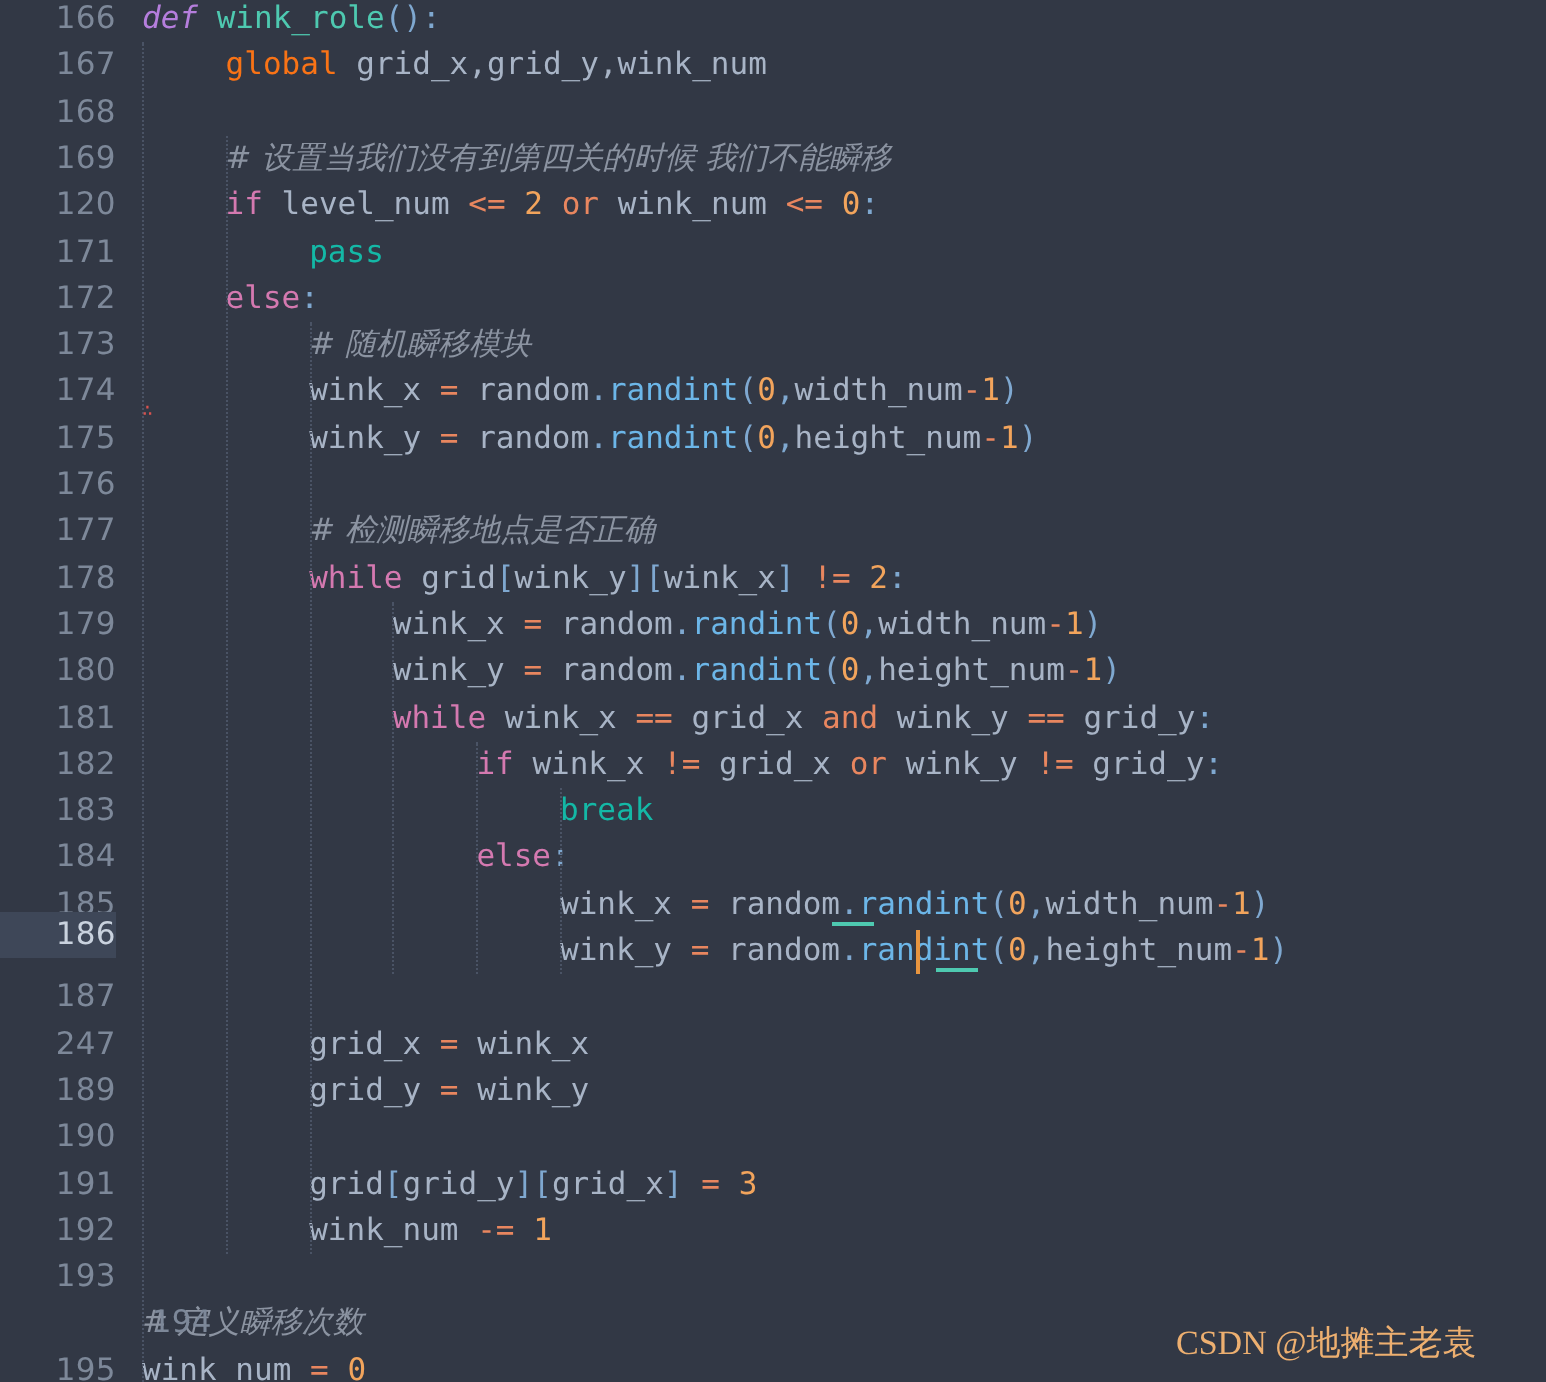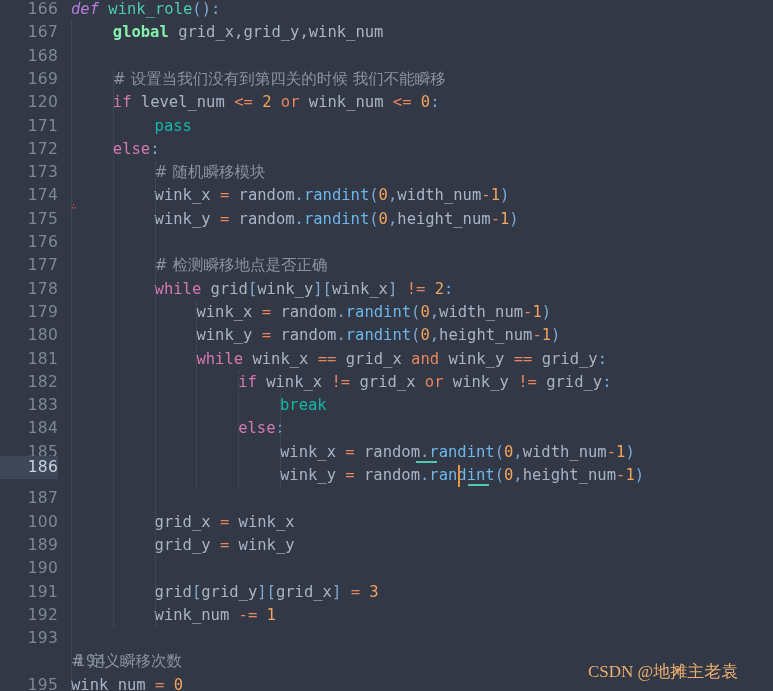--- a/index.html
+++ b/index.html
@@ -76,30 +76,30 @@
     position: absolute;
     width: 1px;
     border-left: 1px dotted #4a5365;
     z-index: 1;
   }
 
   
   .kw      { color: #d479b0; }            
   .kwdef   { color: #b57edc; font-style: italic; }
   .kwsoft  { color: #14b8a6; }            
-  .kwglob  { color: #86efac; font-weight: bold; }            
+  .kwglob  { color: #f97316; }            
   .op      { color: #e8865f; }            
   .kwop    { color: #e8865f; }            
   .num     { color: #f2a45c; }            
   .fn      { color: #4ec9b0; }            
   .meth    { color: #6cb6e8; }            
   .id      { color: #a8b4c6; }            
   .cmt     { color: #8b93a1; }            
   .punct   { color: #7fa8d0; }            
-  .cjk     { font-family: "DejaVu Sans", sans-serif; }
+  .cjk     { font-family: "DejaVu Sans", sans-serif; font-style: italic; }
 
   
   #caret {
     position: absolute;
     width: 2.5px;
     background: #e8953f;
     z-index: 5;
   }
 
   
@@ -152,21 +152,21 @@
       <div class="ln" style="top: 277.6px;">178</div>
       <div class="ln" style="top: 300.9px; text-align: right;">179</div>
       <div class="ln" style="top: 324.2px;">180</div>
       <div class="ln" style="top: 347.5px;">181</div>
       <div class="ln" style="top: 370.8px;">182</div>
       <div class="ln" style="top: 394.1px;">183</div>
       <div class="ln" style="top: 417.4px;">184</div>
       <div class="ln" style="top: 440.7px;">185</div>
       <div class="ln active" style="top: 456px; padding-right: 0; width: 58px;">186</div>
       <div class="ln" style="top: 487.3px;">187</div>
-      <div class="ln" style="top: 510.6px;">100</div>
+      <div class="ln" style="top: 510.6px;">247</div>
       <div class="ln" style="top: 533.9px;">189</div>
       <div class="ln" style="top: 557.2px;">190</div>
       <div class="ln" style="top: 580.5px;">191</div>
       <div class="ln" style="top: 603.8px;">192</div>
       <div class="ln" style="top: 627.1px;">193</div>
       <div class="ln" style="top: 650.4px; padding-left: 48px;">194</div>
       <div class="ln" style="top: 673.7px;">195</div>
     </div>
 
   <div id="code">

